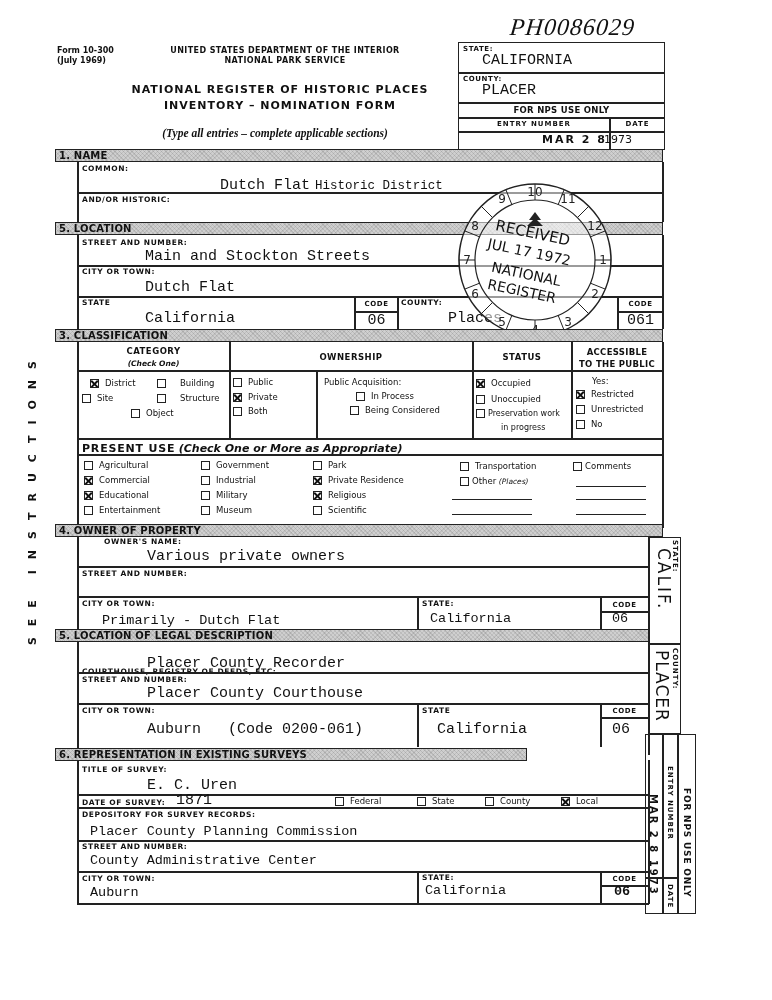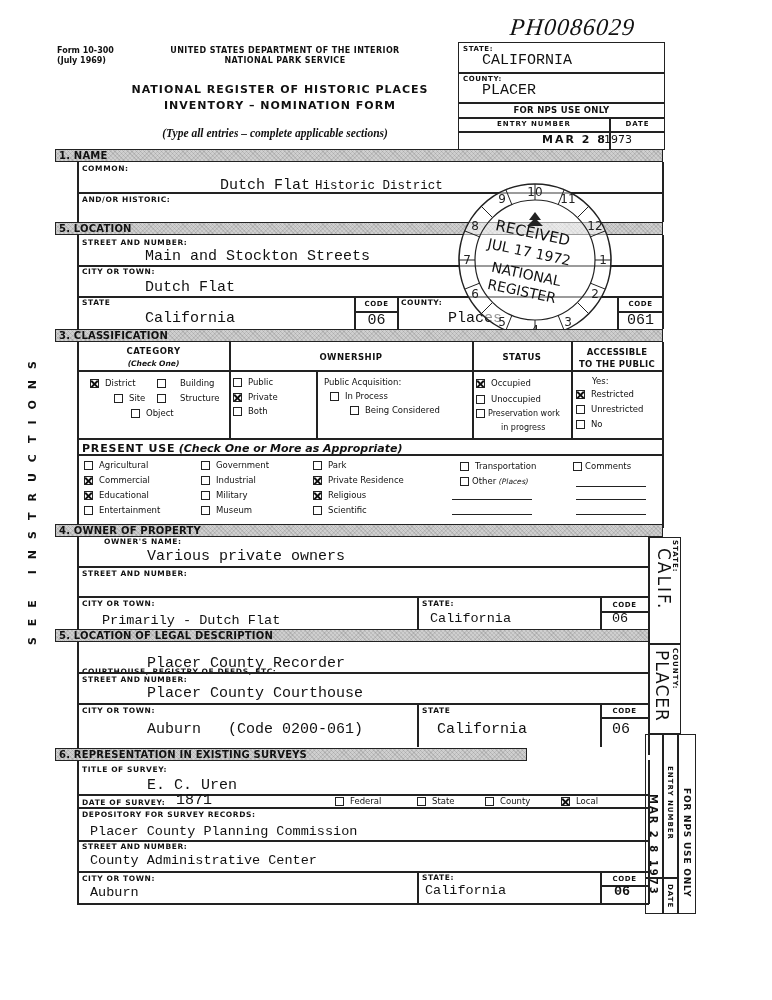--- a/index.html
+++ b/index.html
@@ -168,21 +168,21 @@
 </div>
 
 <div class="cb" style="left:82px;top:378px;padding-left:8px;">
     <span class="sq x"></span>
     <span>District</span>
   </div>
 <div class="cb" style="left:157px;top:378px;">
     <span class="sq"></span>
     <span style="margin-left:8px">Building</span>
   </div>
-<div class="cb" style="left:82px;top:393px;margin-left:32px;">
+<div class="cb" style="left:82px;top:393px;">
     <span class="sq"></span>
     <span>Site</span>
   </div>
 <div class="cb" style="left:157px;top:393px;">
     <span class="sq"></span>
     <span style="margin-left:8px">Structure</span>
   </div>
 <div class="cb" style="left:131px;top:408px;">
     <span class="sq"></span>
     <span>Object</span>
@@ -194,21 +194,21 @@
   </div>
 <div class="cb" style="left:233px;top:392px;">
     <span class="sq x"></span>
     <span>Private</span>
   </div>
 <div class="cb" style="left:233px;top:406px;">
     <span class="sq"></span>
     <span>Both</span>
   </div>
 <div class="abs sans" style="left:324px;top:377px;font-size:8.5px;">Public Acquisition:</div>
-<div class="cb" style="left:330px;top:391px;">
+<div class="cb" style="left:356px;top:391px;">
     <span class="sq"></span>
     <span>In Process</span>
   </div>
 <div class="cb" style="left:350px;top:405px;">
     <span class="sq"></span>
     <span>Being Considered</span>
   </div>
 
 <div class="cb" style="left:476px;top:378px;">
     <span class="sq x"></span>

